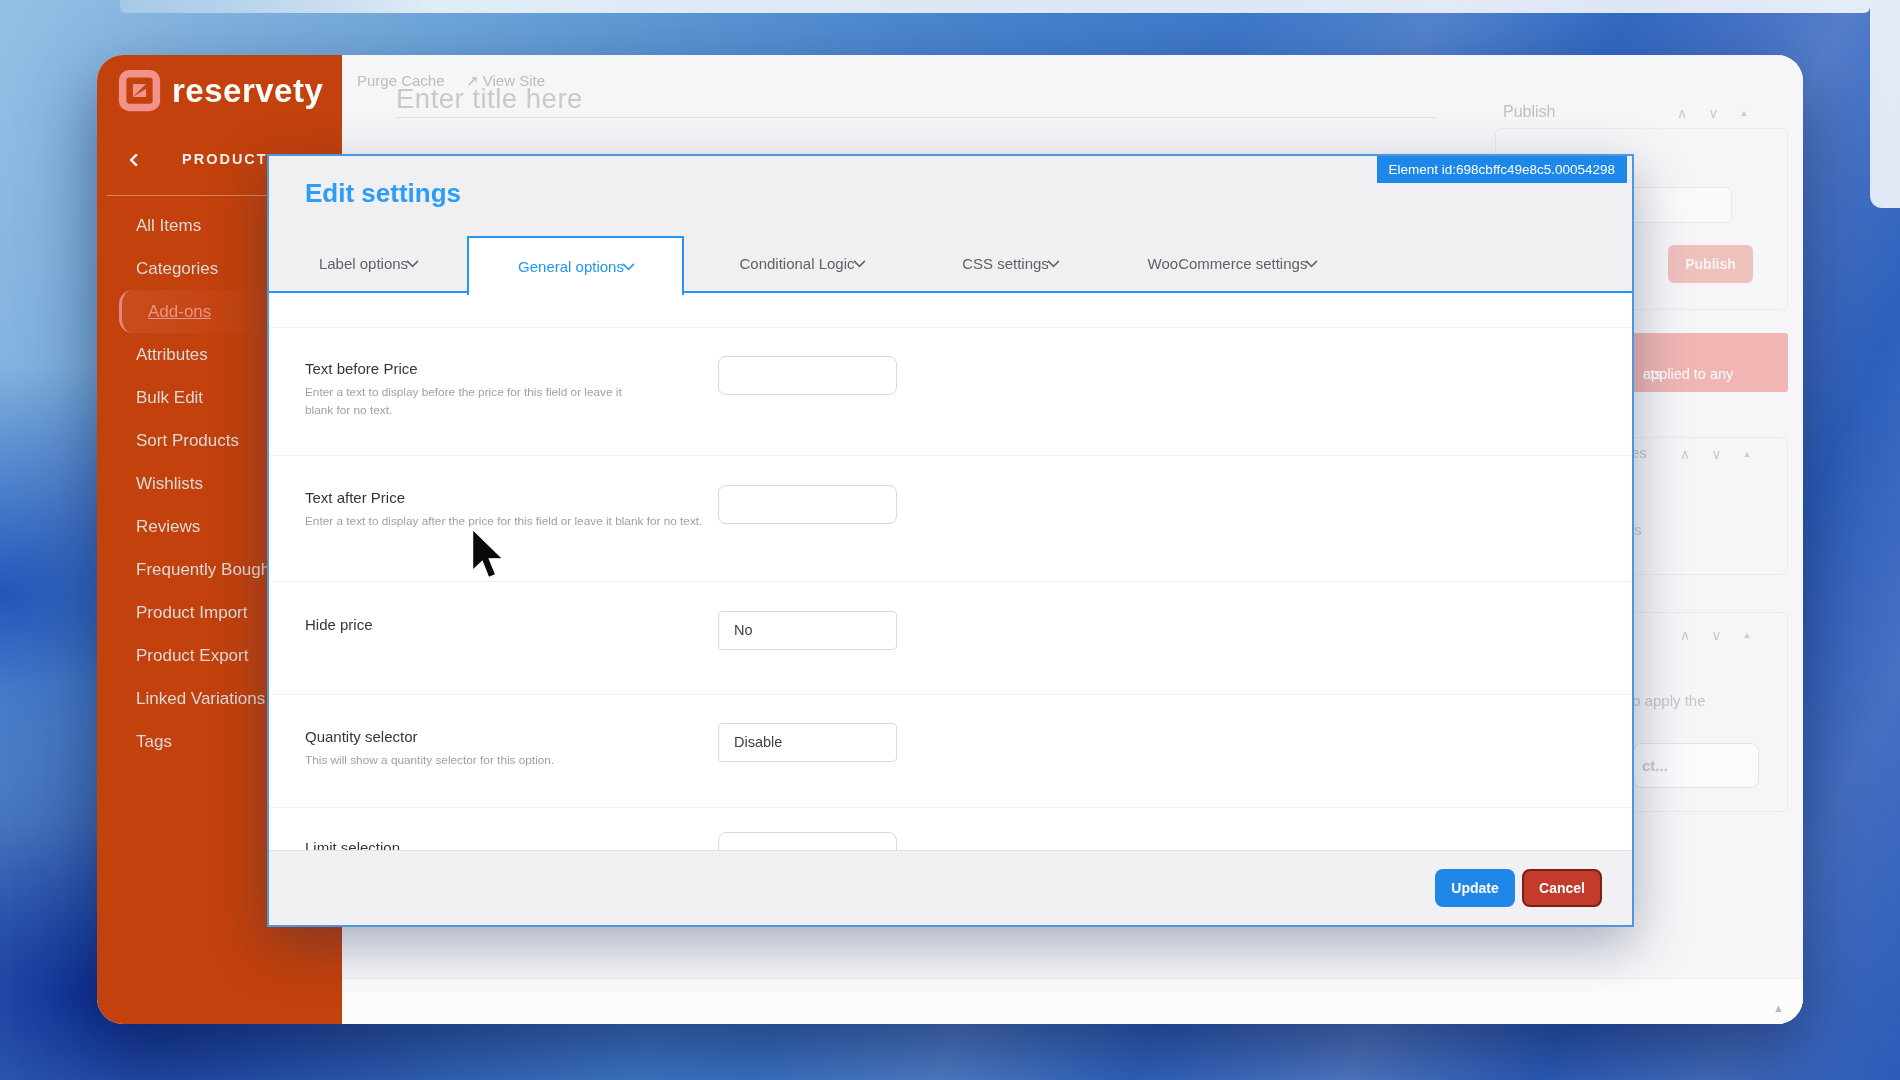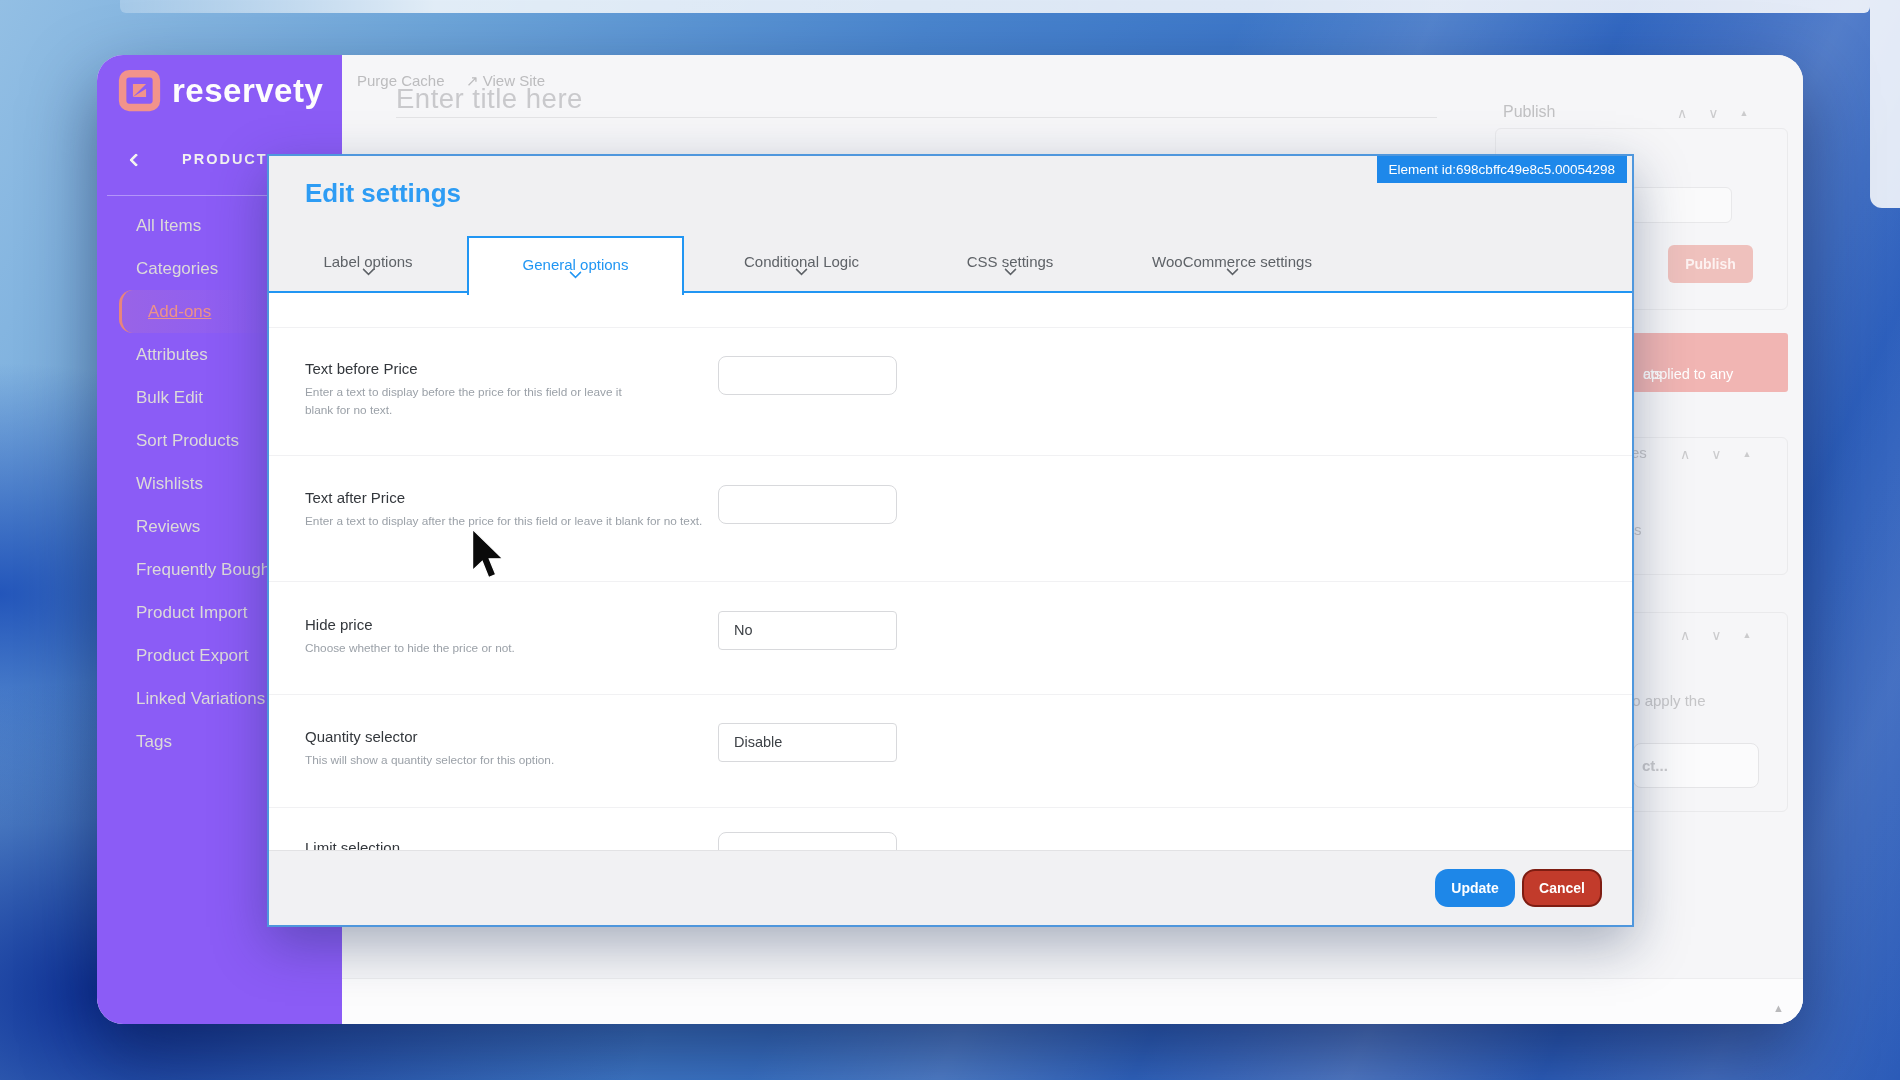--- a/index.html
+++ b/index.html
@@ -18,21 +18,21 @@
     background:linear-gradient(90deg, rgba(255,255,255,.25), rgba(255,255,255,.8) 18%, rgba(255,255,255,.85));
     border-radius:0 0 6px 6px; }
   .right-strip { position:absolute; right:0; top:0; width:30px; height:208px;
     background:rgba(255,255,255,.85); border-radius:0 0 0 12px; }
 
   
   .win { position:absolute; left:97px; top:55px; width:1706px; height:969px;
     background:#f6f6f8; border-radius:26px; box-shadow:0 30px 70px rgba(8,18,60,.5); }
 
   
-  .sb { position:absolute; left:0; top:0; width:245px; height:969px; background:#8b5cf6;
+  .sb { position:absolute; left:0; top:0; width:245px; height:969px; background:#c2410c;
     border-radius:26px 0 0 26px; overflow:hidden; }
   .logo-row { position:absolute; left:20px; top:13px; display:flex; align-items:center; gap:10px; }
   .logo-icon { width:45px; height:45px; flex:0 0 45px; }
   .logo-text { font-size:33px; font-weight:bold; color:#fdfdfd; letter-spacing:.5px; }
   .sb-head { position:absolute; left:0; top:96px; width:100%; height:30px; }
   .sb-back { position:absolute; left:34px; top:4px; width:10px; height:10px;
     border-left:3px solid #f2f1f0; border-bottom:3px solid #f2f1f0; transform:rotate(45deg); border-radius:2px; }
   .sb-section { position:absolute; left:85px; top:0; font-size:14.5px; font-weight:bold; color:#f2f1f0; letter-spacing:2px; }
   .sb-div { position:absolute; left:10px; right:0; top:140px; height:1px; background:rgba(255,255,255,.35); }
   .sb-list { position:absolute; left:0; top:149px; width:100%; }
@@ -68,40 +68,40 @@
 
   
   .modal { position:absolute; left:267px; top:154px; width:1367px; height:773px; background:#fff;
     border:2px solid #4f97dd; box-shadow:0 18px 50px rgba(20,40,80,.35); }
   .m-header { position:absolute; left:0; top:0; right:0; height:137px; background:#f0f0f2; }
   .m-title { position:absolute; left:36px; top:22px; font-size:26px; font-weight:600; color:#2d9cf4; }
   .m-badge { position:absolute; right:5px; top:0; height:27px; line-height:27px; padding:0 12px;
     background:#1e88ea; color:#fff; font-size:13.5px; z-index:5; }
   .m-tabs { position:absolute; left:0; top:80px; right:0; height:57px; display:flex; align-items:stretch;
     border-bottom:2px solid #2196f3; }
-  .tab { display:flex; align-items:center; justify-content:center; font-size:15px; color:#5e6267; cursor:pointer;flex-direction:column; }
+  .tab { display:flex; align-items:center; justify-content:center; font-size:15px; color:#5e6267; cursor:pointer; }
   .tab .chev { width:9px; height:9px; border-right:2.2px solid currentColor; border-bottom:2.2px solid currentColor;
     transform:rotate(45deg); margin-top:-5px; border-radius:1px; }
   .tab.t1 { width:198px; } .tab.t2 { width:217px; } .tab.t3 { width:235px; } .tab.t4 { width:182px; } .tab.t5 { width:262px; }
   .tab.active { background:#fff; border:2px solid #2196f3; border-bottom:none; height:59px; margin-bottom:-2px;
     color:#2196f3; position:relative; z-index:2; }
   .tab-fill { flex:1; }
 
   .m-content { position:absolute; left:0; top:137px; right:0; height:561px; background:#fff; overflow:hidden; }
   .mdiv { position:absolute; left:0; right:0; height:1px; background:#f1f1f3; }
   .f-label { position:absolute; left:36px; font-size:15px; font-weight:500; color:#33373c; }
   .f-help { position:absolute; left:36px; font-size:11.8px; line-height:1.5; color:#9ba1a8; }
   .f-input { position:absolute; left:449px; width:179px; height:39px; background:#fff; border:1px solid #d8d9dc; border-radius:8px;
     font-family:"Liberation Sans", sans-serif; font-size:14.5px; color:#3d4146; padding:0 14px; outline:none; }
   .f-select { position:absolute; left:449px; width:179px; height:39px; background:#fff; border:1px solid #d8d9dc; border-radius:4px;
     line-height:37px; padding-left:15px; font-size:14.5px; color:#3d4146; cursor:pointer; }
 
   .m-footer { position:absolute; left:0; right:0; bottom:0; height:75px; background:#f1f1f3; border-top:1px solid #e2e2e4;
     display:flex; align-items:center; justify-content:flex-end; gap:7px; padding-right:30px; z-index:3; }
-  .btn { height:38px; min-width:80px; border:none; border-radius:13px; color:#fff; font-size:14px; font-weight:600;
+  .btn { height:38px; min-width:80px; border:none; border-radius:8px; color:#fff; font-size:14px; font-weight:600;
     font-family:"Liberation Sans", sans-serif; cursor:pointer; padding:0 12px; }
   .btn.update { background:#1e87e8; }
   .btn.cancel { background:#c23b2b; border:2px solid #7e1d12; }
 
   .cursor { position:absolute; left:470px; top:528px; z-index:99; }
 </style>
 </head>
 <body>
 
 <div class="desktop">
@@ -222,21 +222,20 @@
 
     <div class="mdiv" style="top:162px;"></div>
 
     <div class="f-label" style="top:196px;">Text after Price</div>
     <div class="f-help" style="top:220px; width:400px;">Enter a text to display after the price for this field or leave it blank for no text.</div>
     <input class="f-input" style="top: 192px;" value="">
 
     <div class="mdiv" style="top:288px;"></div>
 
     <div class="f-label" style="top:323px;">Hide price</div>
-    <div class="f-help" style="top:347px; width:500px;">Choose whether to hide the price or not.</div>
     <div class="f-select" style="top:318px;">No</div>
 
     <div class="mdiv" style="top:401px;"></div>
 
     <div class="f-label" style="top:435px;">Quantity selector</div>
     <div class="f-help" style="top:459px; width:500px;">This will show a quantity selector for this option.</div>
     <div class="f-select" style="top:430px;">Disable</div>
 
     <div class="mdiv" style="top:514px;"></div>
 

